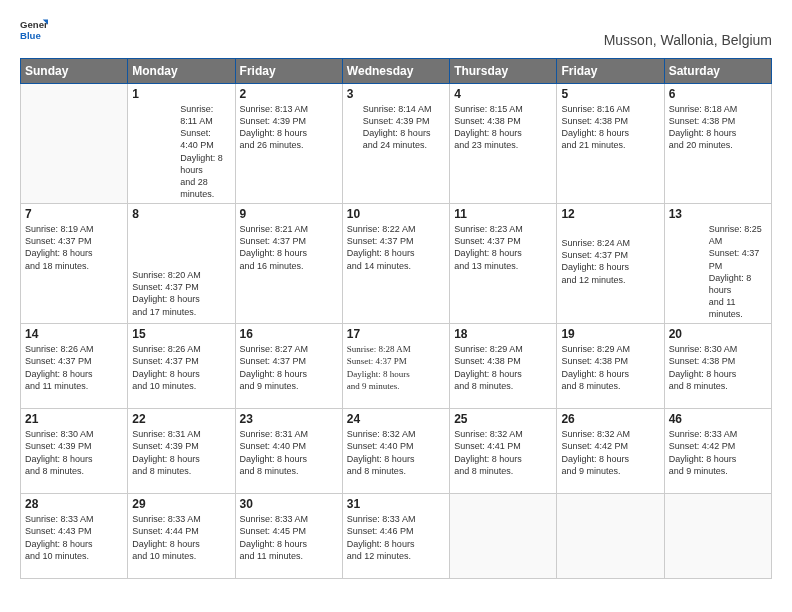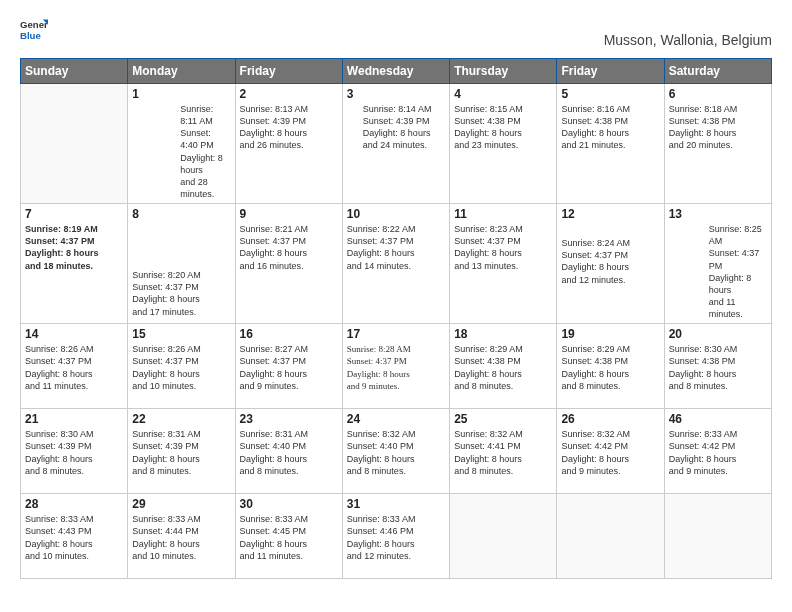--- a/index.html
+++ b/index.html
@@ -154,21 +154,21 @@
             <span class="day-num">6</span>
             <div class="cell-text" style="white-space: pre-line;">Sunrise: 8:18 AM
 Sunset: 4:38 PM
 Daylight: 8 hours
 and 20 minutes.</div>
           </td>
         </tr>
         <tr>
           <td>
             <span class="day-num">7</span>
-            <div class="cell-text" style="white-space: pre-line; font-weight: bold;">Sunrise: 8:19 AM
+            <div class="cell-text" style="white-space: pre-line;">Sunrise: 8:19 AM
 Sunset: 4:37 PM
 Daylight: 8 hours
 and 18 minutes.</div>
           </td>
           <td>
             <span class="day-num">8</span>
             <div class="cell-text" style="white-space: pre-line; margin-top: 48px;">Sunrise: 8:20 AM
 Sunset: 4:37 PM
 Daylight: 8 hours
 and 17 minutes.</div>

